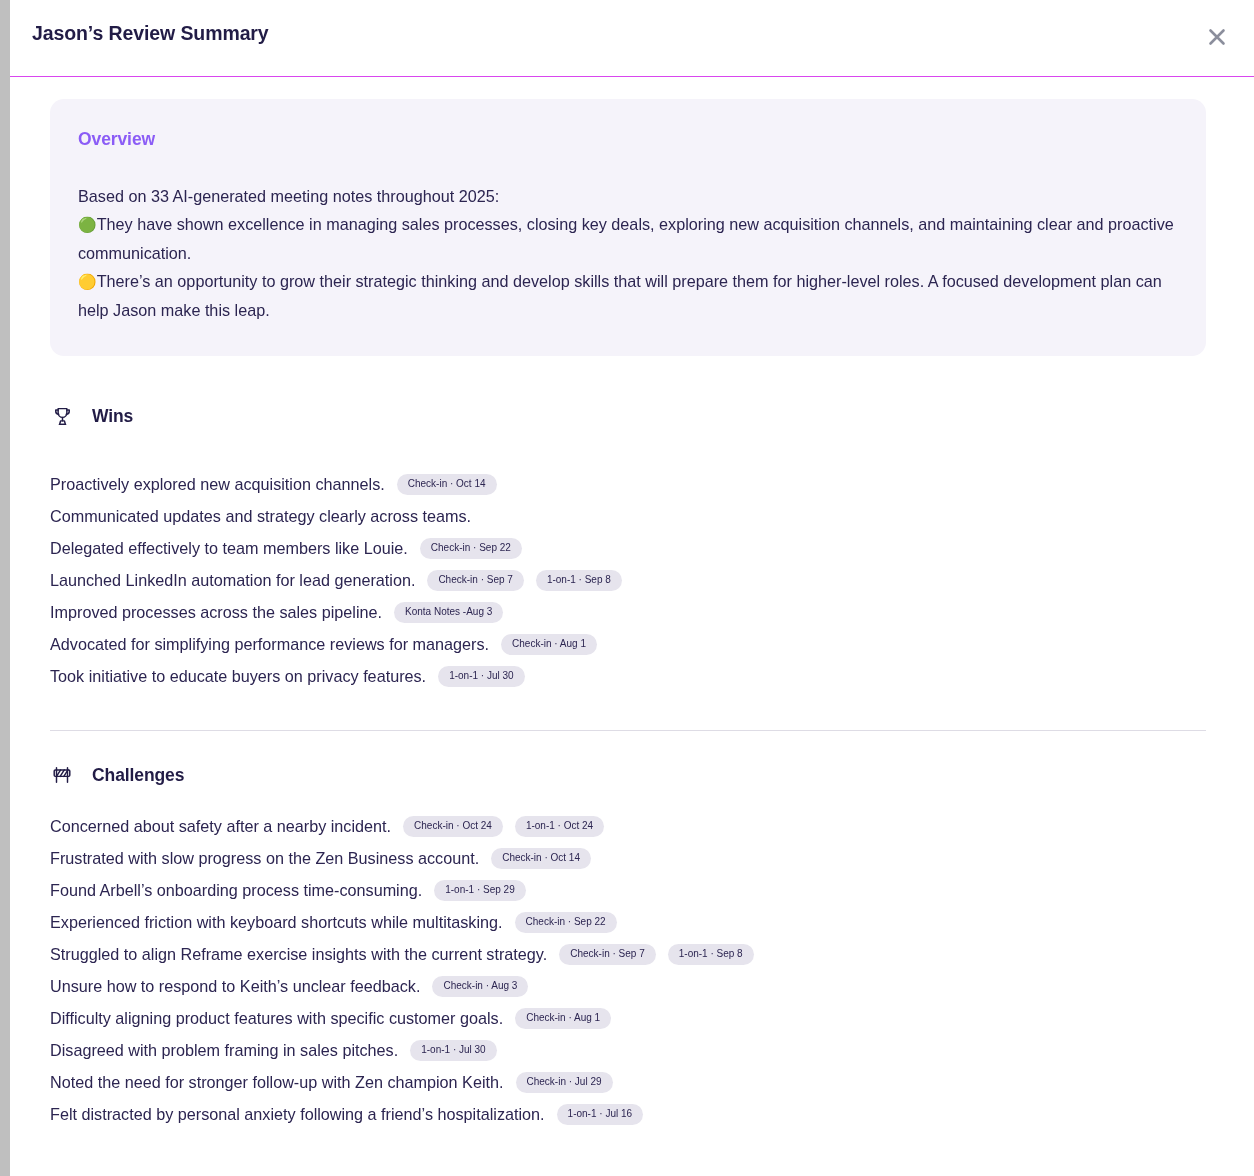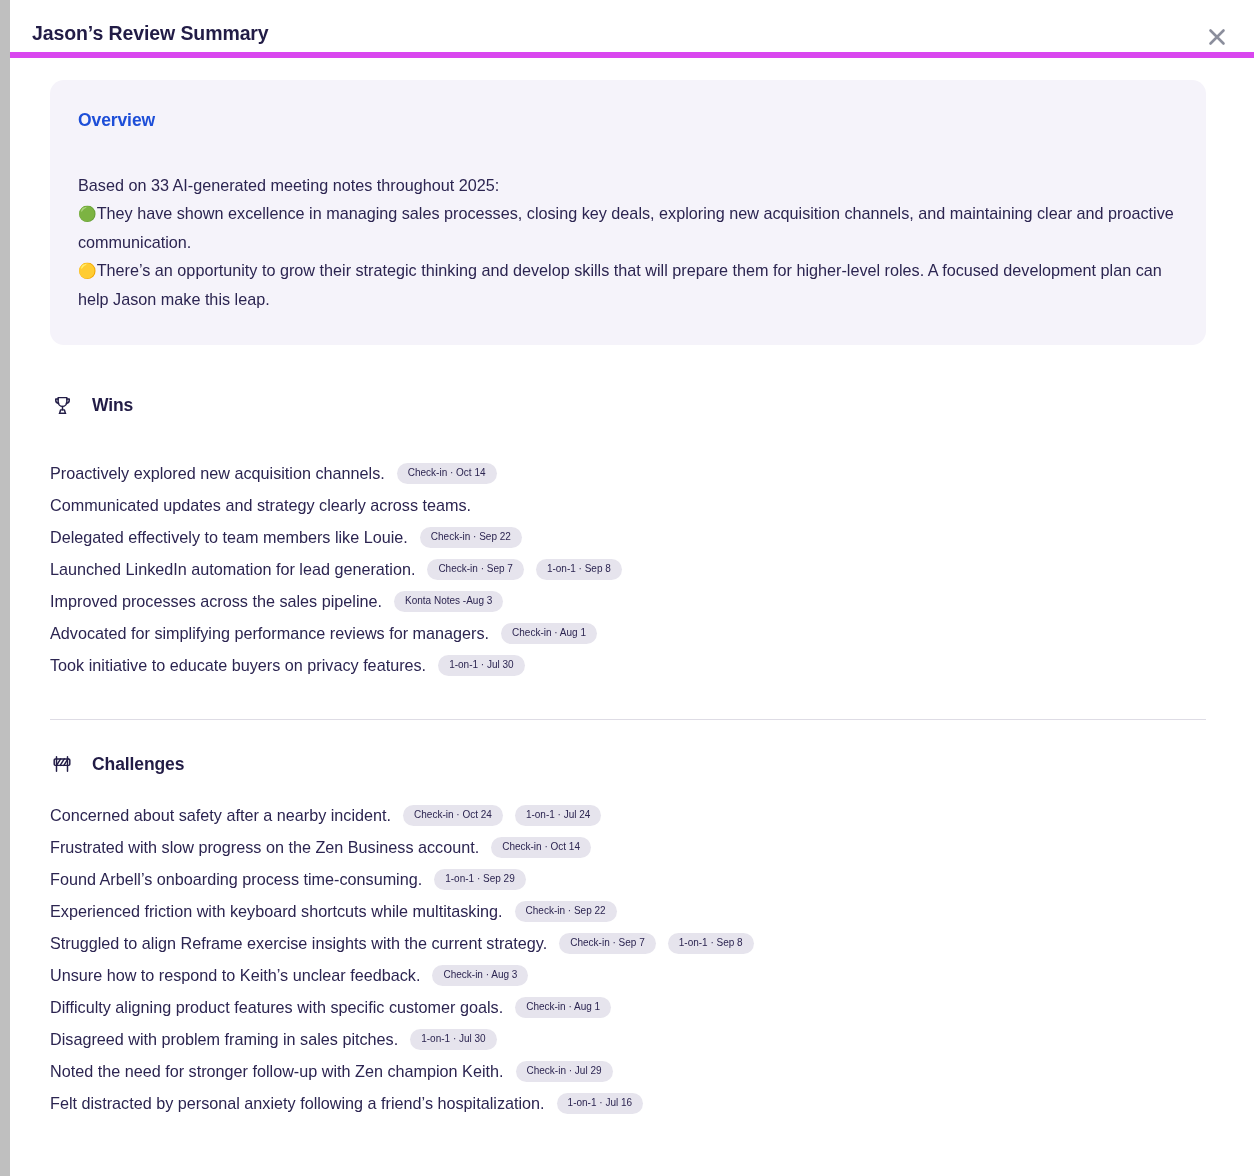--- a/index.html
+++ b/index.html
@@ -27,22 +27,22 @@
     position: absolute;
     left: 10px; top: 0;
     width: 1244px; height: 1176px;
     background: #ffffff;
     overflow: hidden;
   }
 
   
   #modal-header {
     position: relative;
-    height: 58px;
-    border-bottom: 6px solid #d946ef;
+    height: 77px;
+    border-bottom: 1px solid #d946ef;
     background: #ffffff;
     padding-left: 47px;
   }
   #modal-title {
     position: absolute;
     left: 22px;
     top: 22px;
     font-size: 19.5px;
     font-weight: bold;
     color: #221c46;
@@ -80,22 +80,22 @@
   
   #overview-card {
     background: #f5f3fa;
     border-radius: 14px;
     padding: 30px 28px 32px 28px;
     width: 1156px;
   }
   #overview-heading {
     font-size: 17.5px;
     font-weight: bold;
-    color: #1d4ed8;
-    margin-bottom: 40px;
+    color: #8b5cf6;
+    margin-bottom: 32px;
     letter-spacing: -0.1px;
   }
   .overview-line {
     font-size: 16.2px;
     color: #2c2551;
     line-height: 28px;
   }
   .overview-line .dot-emoji {
     font-size: 15px;
     vertical-align: baseline;
@@ -247,21 +247,21 @@
             <path d="M6 13.5 10.5 6.5 M10 13.5 14.5 6.5 M14 13.5 18.5 6.5"></path>
             <path d="M6 4v16 M18 4v16"></path>
           </svg>
         </span>
         <span class="section-title">Challenges</span>
       </div>
       <div id="challenges-list">
           <div class="item-row">
             <span class="item-text">Concerned about safety after a nearby incident.</span>
             <span class="tag-pill">Check-in · Oct 24</span>
-            <span class="tag-pill">1-on-1 · Jul 24</span>
+            <span class="tag-pill">1-on-1 · Oct 24</span>
           </div>
           <div class="item-row">
             <span class="item-text">Frustrated with slow progress on the Zen Business account.</span>
             <span class="tag-pill">Check-in · Oct 14</span>
           </div>
           <div class="item-row">
             <span class="item-text">Found Arbell’s onboarding process time-consuming.</span>
             <span class="tag-pill">1-on-1 · Sep 29</span>
           </div>
           <div class="item-row">

